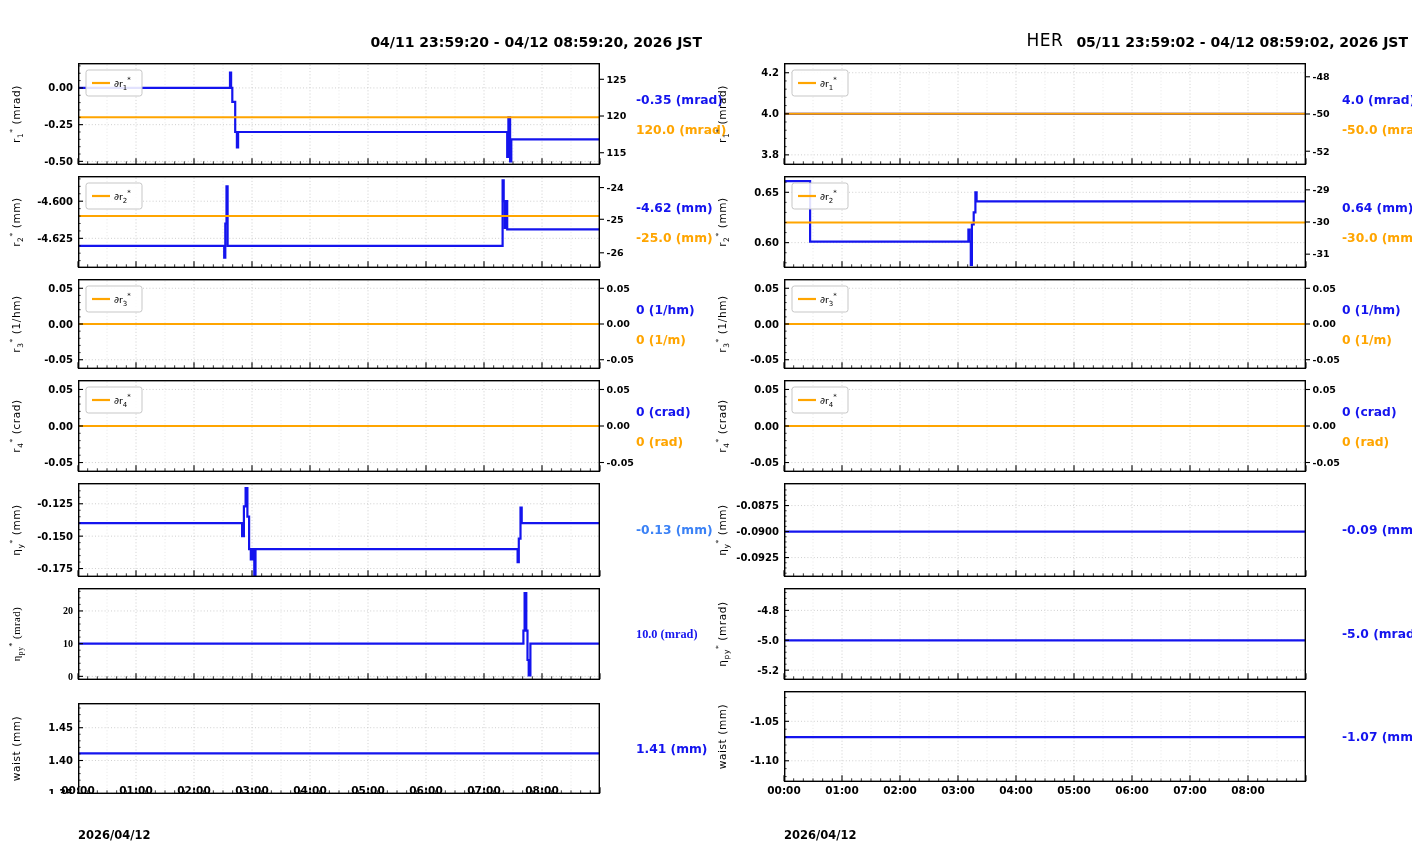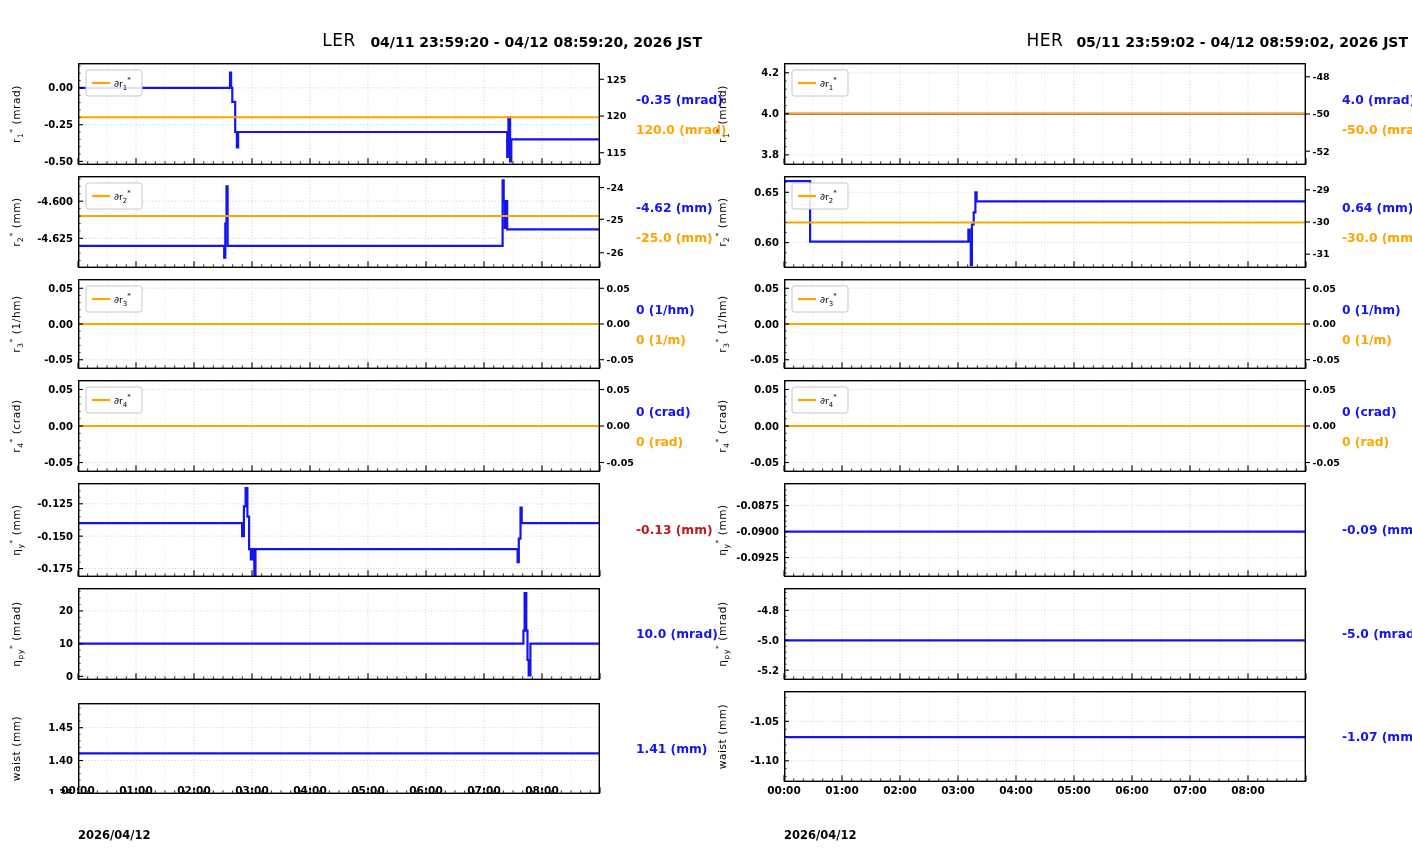--- a/index.html
+++ b/index.html
@@ -18,21 +18,20 @@
   .xlabels{position:absolute;top:784px;left:0;width:706px;height:16px;}
   .xlabels span{position:absolute;width:44px;text-align:center;
                 font-size:10.5px;font-weight:700;}
   .xdate{position:absolute;top:810px;left:78px;font-size:11.5px;font-weight:700;margin-top:18px;}
 </style>
 </head>
 <body>
 
 <div class="figure">
   <div class="column">
-    <div class="col-title">LER</div>
     <div class="col-daterange">04/11 23:59:20 - 04/12 08:59:20, 2026 JST</div>
     <div class="panels">
         <div class="panel-row" style="height: 102px; margin-bottom: 11px;">
           <svg width="706" height="102">
             <line x1="107" y1="1.7" x2="107" y2="100.3" stroke="#e4e4e4" stroke-width="0.9" stroke-dasharray="1 2.2"></line>
             <line x1="136" y1="1.7" x2="136" y2="100.3" stroke="#c9c9c9" stroke-width="0.9" stroke-dasharray="1 2.2"></line>
             <line x1="165" y1="1.7" x2="165" y2="100.3" stroke="#e4e4e4" stroke-width="0.9" stroke-dasharray="1 2.2"></line>
             <line x1="194" y1="1.7" x2="194" y2="100.3" stroke="#c9c9c9" stroke-width="0.9" stroke-dasharray="1 2.2"></line>
             <line x1="223" y1="1.7" x2="223" y2="100.3" stroke="#e4e4e4" stroke-width="0.9" stroke-dasharray="1 2.2"></line>
             <line x1="252" y1="1.7" x2="252" y2="100.3" stroke="#c9c9c9" stroke-width="0.9" stroke-dasharray="1 2.2"></line>
@@ -585,23 +584,23 @@
             <line x1="78" y1="59.627272727272725" x2="80.6" y2="59.627272727272725" stroke="#000000" stroke-width="0.8"></line>
             <line x1="78" y1="46.676223776223765" x2="80.6" y2="46.676223776223765" stroke="#000000" stroke-width="0.8"></line>
             <line x1="78" y1="40.200699300699284" x2="80.6" y2="40.200699300699284" stroke="#000000" stroke-width="0.8"></line>
             <line x1="78" y1="33.72517482517484" x2="80.6" y2="33.72517482517484" stroke="#000000" stroke-width="0.8"></line>
             <line x1="78" y1="27.249650349650352" x2="80.6" y2="27.249650349650352" stroke="#000000" stroke-width="0.8"></line>
             <line x1="78" y1="14.298601398601392" x2="80.6" y2="14.298601398601392" stroke="#000000" stroke-width="0.8"></line>
             <line x1="78" y1="7.82307692307693" x2="80.6" y2="7.82307692307693" stroke="#000000" stroke-width="0.8"></line>
             <rect x="78.7" y="0.7" width="520.6" height="92.6" fill="none" stroke="#000000" stroke-width="1.4"></rect>
             <text x="20" y="47" text-anchor="middle" font-size="10.5" letter-spacing="0.6" transform="rotate(-90 20 47)"><tspan dy="0">η</tspan><tspan dy="3" font-size="7.5">y</tspan><tspan dy="-8" font-size="7.5">*</tspan><tspan dy="5"> (mm)</tspan></text>
           </svg>
-          <div class="readout" style="color: #b91c1c; top: 40px;">-0.13 (mm)</div>
+          <div class="readout" style="color: #3b82f6; top: 40px;">-0.13 (mm)</div>
         </div>
-        <div class="panel-row" style="height: 104px; margin-bottom: 11px;">
+        <div class="panel-row" style="height: 104px; margin-bottom: 11px; font-family: Liberation Serif, serif;">
           <svg width="706" height="92">
             <line x1="107" y1="1.7" x2="107" y2="90.3" stroke="#e4e4e4" stroke-width="0.9" stroke-dasharray="1 2.2"></line>
             <line x1="136" y1="1.7" x2="136" y2="90.3" stroke="#c9c9c9" stroke-width="0.9" stroke-dasharray="1 2.2"></line>
             <line x1="165" y1="1.7" x2="165" y2="90.3" stroke="#e4e4e4" stroke-width="0.9" stroke-dasharray="1 2.2"></line>
             <line x1="194" y1="1.7" x2="194" y2="90.3" stroke="#c9c9c9" stroke-width="0.9" stroke-dasharray="1 2.2"></line>
             <line x1="223" y1="1.7" x2="223" y2="90.3" stroke="#e4e4e4" stroke-width="0.9" stroke-dasharray="1 2.2"></line>
             <line x1="252" y1="1.7" x2="252" y2="90.3" stroke="#c9c9c9" stroke-width="0.9" stroke-dasharray="1 2.2"></line>
             <line x1="281" y1="1.7" x2="281" y2="90.3" stroke="#e4e4e4" stroke-width="0.9" stroke-dasharray="1 2.2"></line>
             <line x1="310" y1="1.7" x2="310" y2="90.3" stroke="#c9c9c9" stroke-width="0.9" stroke-dasharray="1 2.2"></line>
             <line x1="339" y1="1.7" x2="339" y2="90.3" stroke="#e4e4e4" stroke-width="0.9" stroke-dasharray="1 2.2"></line>

